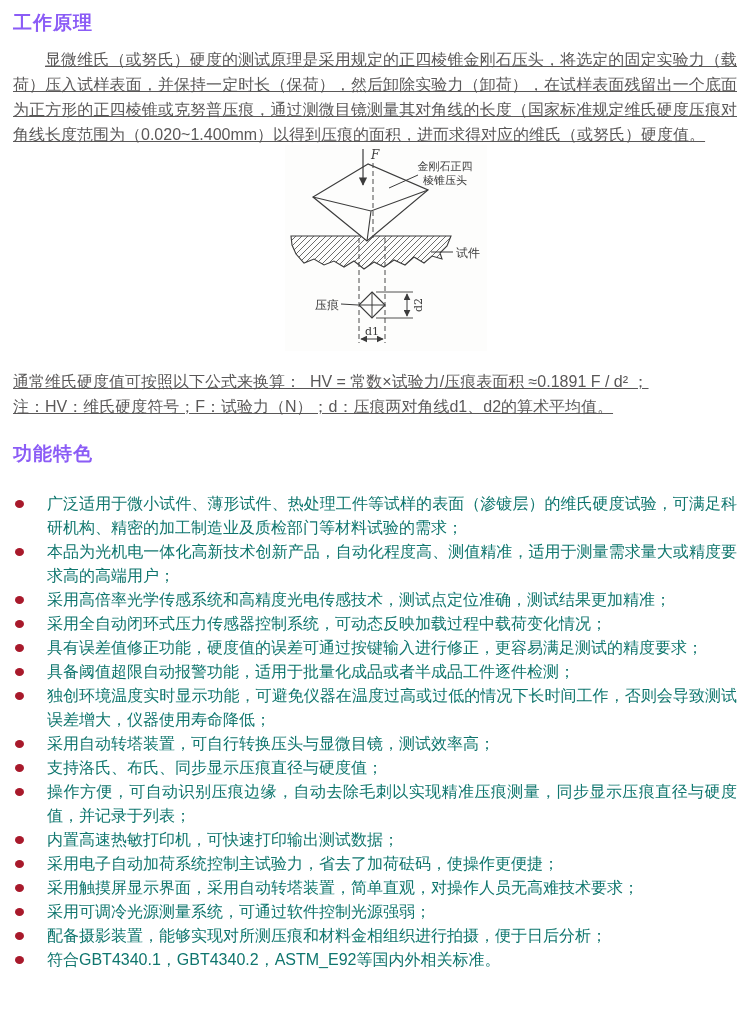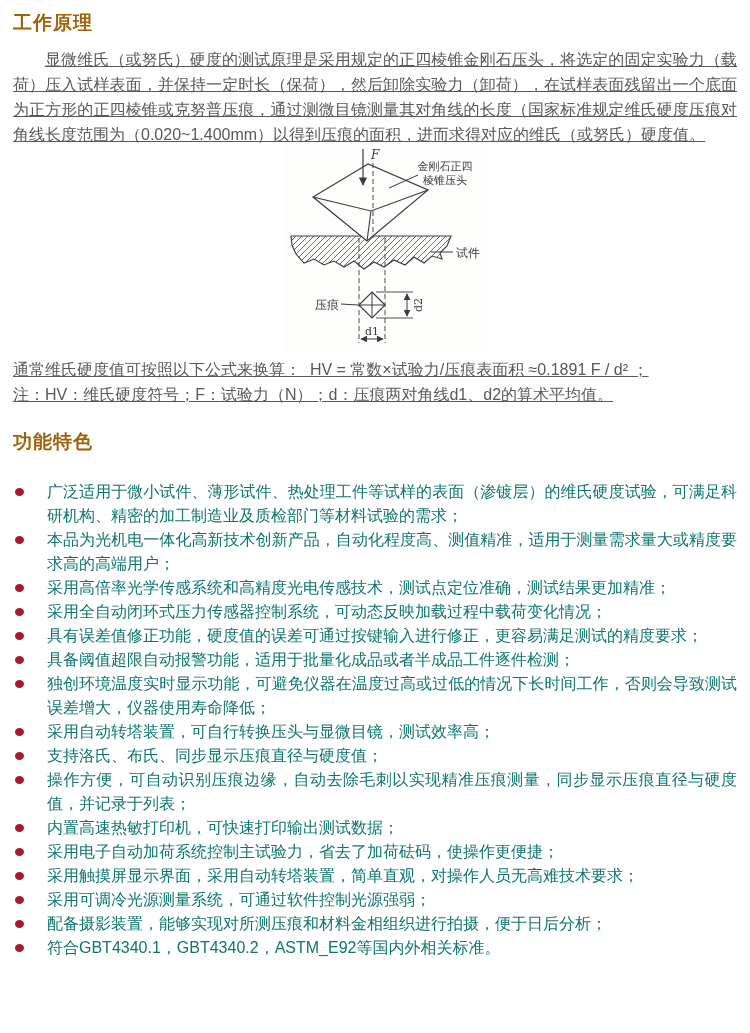--- a/index.html
+++ b/index.html
@@ -7,34 +7,34 @@
     width: 750px;
     box-sizing: border-box;
     padding: 0 13px 24px 13px;
     font-family: "Liberation Sans", "DejaVu Sans", sans-serif;
     color: #5a5858;
   }
   .section-title {
     font-size: 19px;
     line-height: 22px;
     font-weight: bold;
-    color: #a16207;
+    color: #8b5cf6;
     margin: 12px 0 0 0;
     letter-spacing: 1px;
   }
   .section-title.second { margin-top: 24px; }
   .para {
     font-size: 16px;
     line-height: 25px;
     margin: 13px 0 0 0;
     text-align: justify;
     text-decoration: underline;
   }
   .para.indent { text-indent: 2em; }
-  .formula-para { margin-top: 6px; white-space: pre-wrap; }
+  .formula-para { margin-top: 18px; white-space: pre-wrap; }
   .formula-note { margin-top: 0; }
   .diagram-wrap {
     width: 202px;
     height: 206px;
     margin: -2px 0 0 272px;
     background: #fdfdfc;
   }
   .diagram-wrap svg { display: block; }
   .features-list {
     list-style: none;

